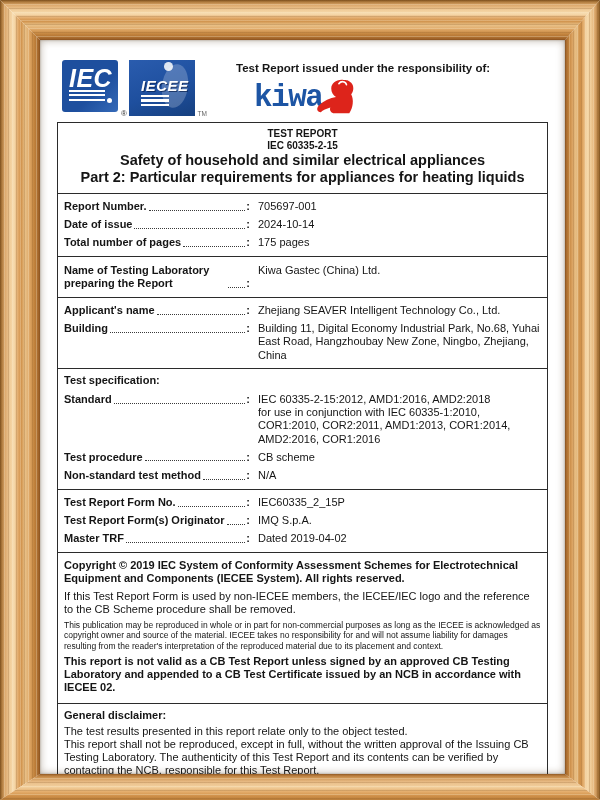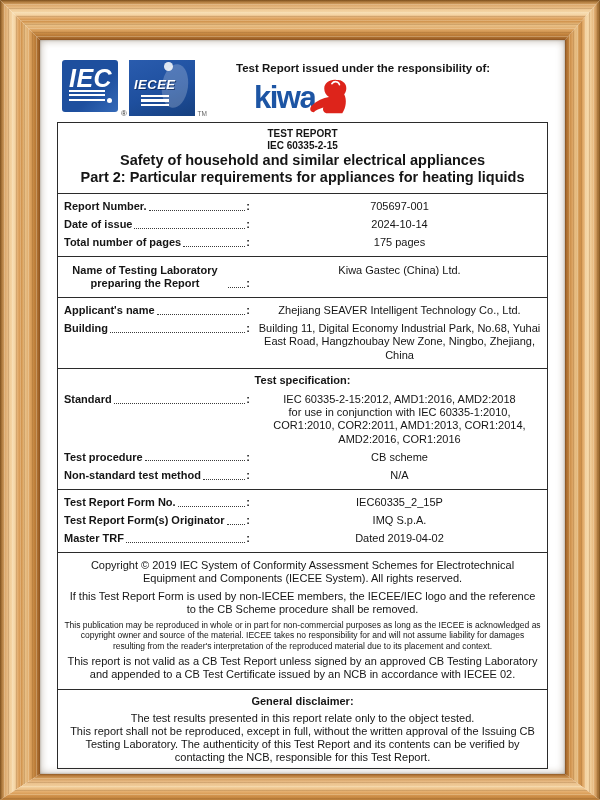--- a/index.html
+++ b/index.html
@@ -60,52 +60,52 @@
   .iec-bars i { display:block; height:2.3px; background:#fff; margin-bottom:2.2px; }
   .iec-dot { position:absolute; right:6px; bottom:9px; width:5.5px; height:5.5px; border-radius:50%; background:#fff; }
   .iec-reg { position:absolute; right:-9px; bottom:-3px; font-size:8px; color:#333; }
   .iecee-box {
     position:relative; width:66px; height:56px;
     background: linear-gradient(160deg, #2a5cae 0%, var(--iec-blue) 55%, #16407f 100%);
     color:#fff; overflow:hidden;
   }
   .iecee-blob { position:absolute; right:7px; top:4px; width:26px; height:44px; border-radius:50%; background:rgba(255,255,255,.22); transform:rotate(8deg); }
   .iecee-head { position:absolute; right:22px; top:2px; width:9px; height:9px; border-radius:50%; background:rgba(255,255,255,.85); }
-  .iecee-word { position:absolute; left:5px; top:17px; font-weight:bold; font-style:italic; font-size:13px; letter-spacing:.5px; text-shadow:1px 1px 0 rgba(0,20,60,.6); }
+  .iecee-word { position:absolute; left:12px; top:17px; font-weight:bold; font-style:italic; font-size:15px; letter-spacing:.5px; text-shadow:1px 1px 0 rgba(0,20,60,.6); }
   .iecee-bars { position:absolute; left:12px; bottom:8px; width:28px; }
   .iecee-bars i { display:block; height:2.2px; background:#fff; margin-bottom:2.1px; }
   .iecee-tm { position:absolute; right:-12px; bottom:-2px; font-size:6.5px; color:#666; }
   .logo-wrap { position:relative; }
 
   .issuer { margin-left:auto; width:312px; margin-top:10px; }
   .issued-under { font-weight:bold; font-size:11.5px; }
   .kiwa { display:inline-flex; align-items:flex-end; margin-top:2px; padding-left:18px; }
-  .kiwa-word { color:var(--kiwa-blue); font-weight:bold; font-size:31px; letter-spacing:-1.5px; line-height:1; }
+  .kiwa-word { color:var(--kiwa-blue); font-weight:bold; font-size:31px; letter-spacing:-1.5px; line-height:1;font-family:Liberation Mono, monospace; }
   .kiwa-animal { margin-left:-7px; margin-bottom:-3px; }
 
   
   .report-table { border:1.5px solid #2b2b2b; }
-  .section { padding:4px 6px;text-align:center; }
+  .section { padding:4px 6px; }
   .section + .section { border-top:1px solid #2b2b2b; }
 
   .title-section { text-align:center; padding:5px 4px 6px 4px; }
   .title-section .t-sm { font-weight:bold; font-size:10px; line-height:1.22; }
   .title-section .t-lg { font-weight:bold; font-size:14.5px; line-height:1.18; }
 
   .row { display:flex; align-items:flex-start; padding:2.5px 0; }
   .cell-label { flex:0 0 186px; display:flex; align-items:flex-end; font-weight:bold; }
   .cell-label .lbl { flex:0 1 auto; max-width:162px; }
   .leader { flex:1 1 8px; border-bottom:1.6px dotted #3a3a3a; margin:0 1px 2.5px 2px; min-width:6px; }
   .colon { font-weight:bold; }
   .cell-value { flex:1 1 auto; padding-left:8px; }
 
   .sec-heading { font-weight:bold; padding:1px 0 3px 0; }
 
   .para { margin:2px 0 4px 0; }
-  .para.bold { font-weight:normal; }
+  .para.bold { font-weight:bold; }
   .para.small { font-size:8.5px; line-height:1.22; margin-top:1px; }
   .gd-line { margin:0; }
 </style>
 </head>
 <body>
 
 <div class="scene">
   <div class="frame-piece frame-top"></div>
   <div class="frame-piece frame-left"></div>
   <div class="frame-piece frame-right"></div>

